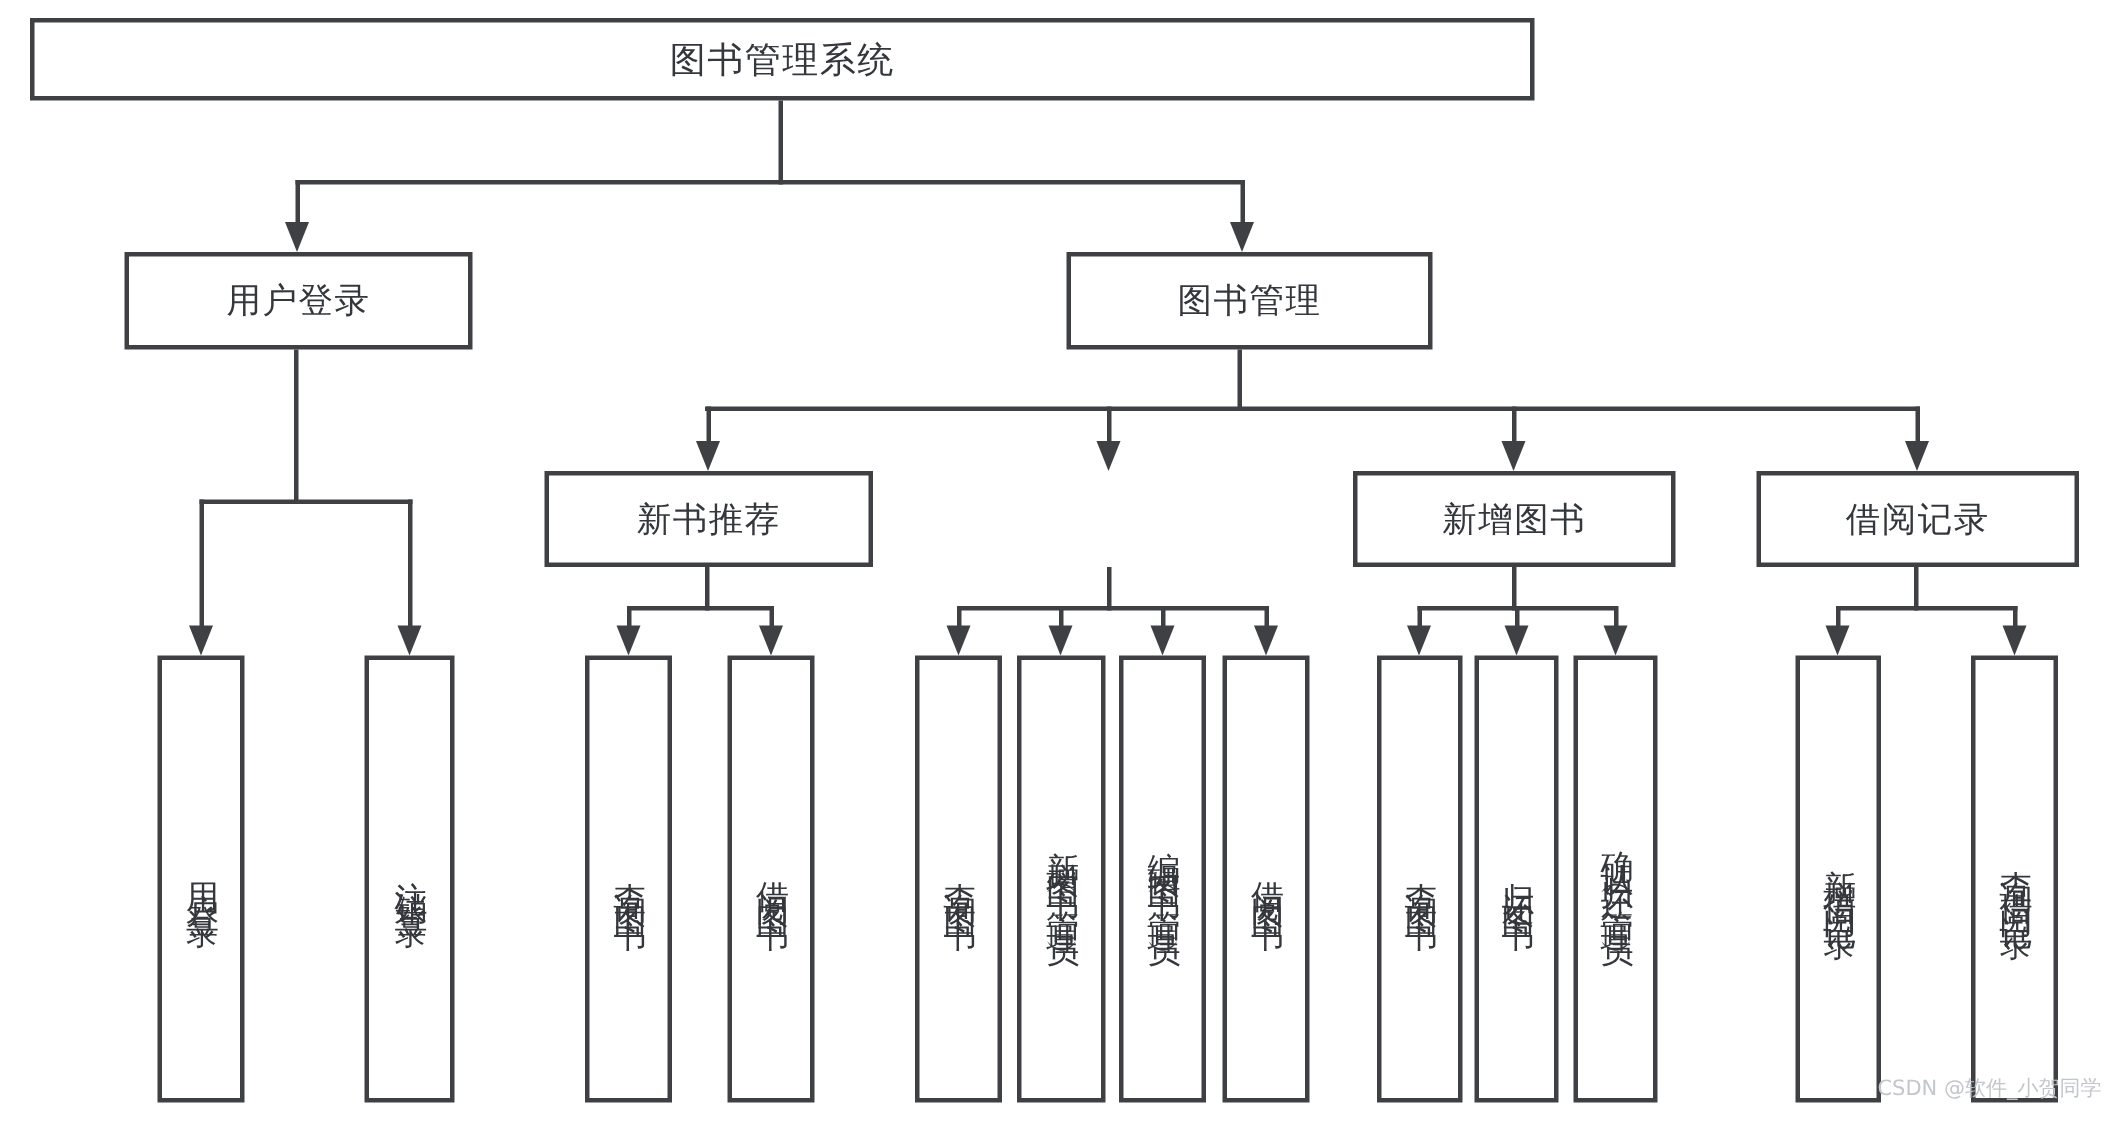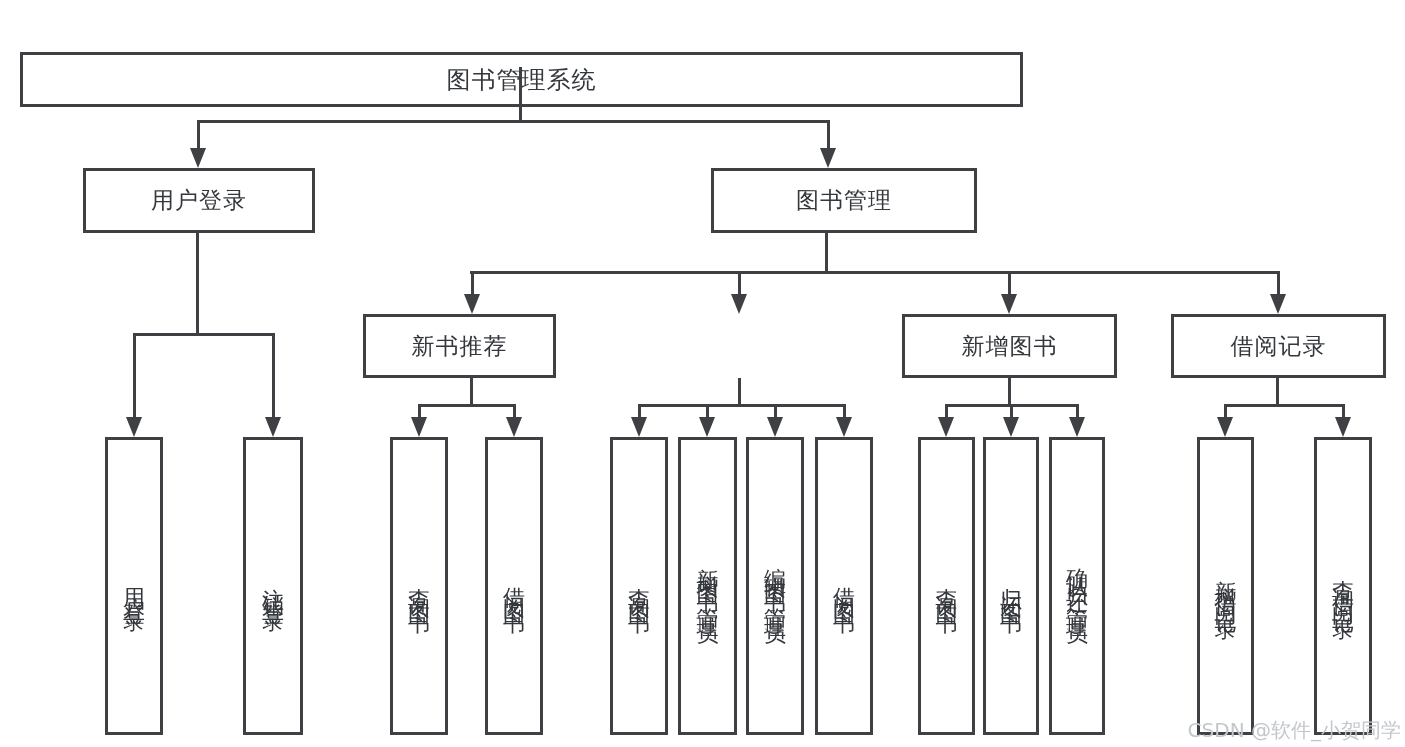--- a/index.html
+++ b/index.html
@@ -46,43 +46,43 @@
     position: absolute;
     width: 0; height: 0;
     border-left: 8px solid transparent;
     border-right: 8px solid transparent;
     border-top: 20px solid #3e4044;
   }
   .watermark {
     position: absolute;
     top: 717px;
     right: 4px;
-    font-size: 20px;
+    font-size: 14px;
     color: #c3c6cb;
     z-index: 10;
     white-space: nowrap;
   }
 </style>
 </head>
 <body>
 
 <div class="canvas">
 
-  <div class="box root" style="left:20px; top:12px; width:1003px; height:55px;margin-top:40px;">
+  <div class="box root" style="left:20px; top:12px; width:1003px; height:55px;">
     <span>图书管理系统</span>
   </div>
 
   <div class="box" style="left:83px; top:168px; width:232px; height:65px;">
     <span>用户登录</span>
   </div>
-  <div class="box" style="left:711px; top:168px; width:266px; height:65px;text-align:right;">
+  <div class="box" style="left:711px; top:168px; width:244px; height:65px;text-align:right;">
     <span>图书管理</span>
   </div>
 
-  <div class="box" style="left:363px; top:314px; width:193px; height:64px;">
+  <div class="box" style="left:363px; top:314px; width:219px; height:64px;">
     <span>新书推荐</span>
   </div>
   <div class="box" style="left:902px; top:314px; width:215px; height:64px;">
     <span>新增图书</span>
   </div>
   <div class="box" style="left:1171px; top:314px; width:215px; height:64px;">
     <span>借阅记录</span>
   </div>
 
   <div class="vbox" style="left:105px; top:437px; width:58px; height:298px;">

